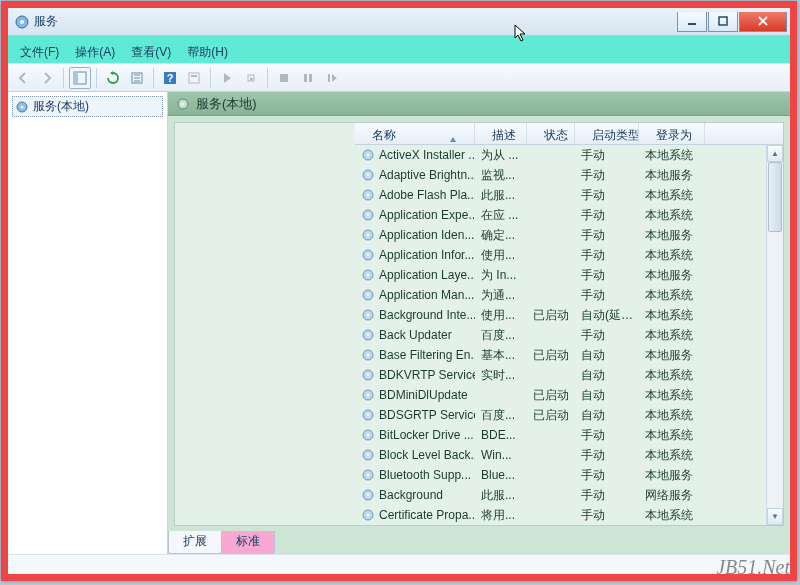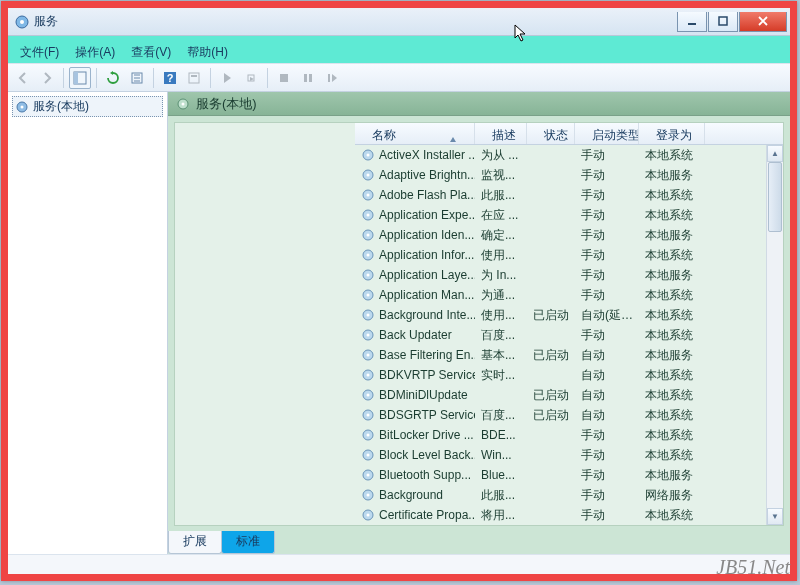--- a/index.html
+++ b/index.html
@@ -37,21 +37,21 @@
   .cStat{width:48px;}
   .cStart{width:64px;}
   .cLog{width:66px;}
   .svc-ico{width:14px;height:14px;flex-shrink:0;margin-right:4px;}
   .vscroll{position:absolute;right:0;top:22px;bottom:0;width:17px;background:#eef2f6;border-left:1px solid #d0dae4;display:flex;flex-direction:column;}
   .sbtn{height:17px;background:linear-gradient(#f7fbff,#e0e9f2);border:1px solid #c4d2e1;display:flex;align-items:center;justify-content:center;color:#5a7490;font-size:8px;}
   .strack{flex:1;position:relative;}
   .sthumb{position:absolute;left:1px;right:1px;top:0;height:70px;background:linear-gradient(90deg,#e6eef7,#cddbe9);border:1px solid #aebfd0;border-radius:2px;}
   .tabs{height:22px;display:flex;align-items:flex-end;padding-left:0;}
   .tab{padding:2px 14px 3px;background:#f4f7fb;border:1px solid #b6c6d6;border-top:none;border-radius:0 0 3px 3px;margin-right:-1px;font-size:12px;color:#1a3c60;}
-  .tab.active{background:#0ea5e9;}
+  .tab.active{background:#f9a8d4;}
   .status{height:20px;background:#f4f7fb;border-top:1px solid #dbe4ee;}
   .watermark{position:absolute;right:10px;bottom:6px;font-family:Georgia,serif;font-size:20px;color:#888;font-style:italic;pointer-events:none;}
   .cursor{position:absolute;left:514px;top:24px;pointer-events:none;}
 </style>
 </head>
 <body>
 
 <div class="window">
   <div class="titlebar">
     <span class="ticon">

